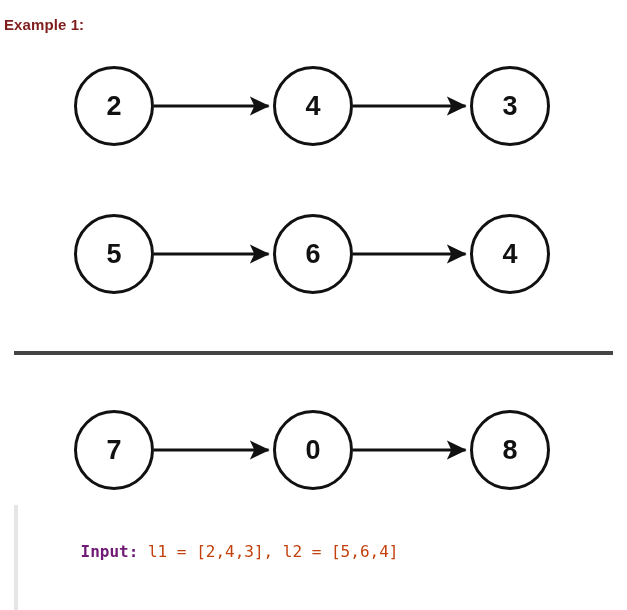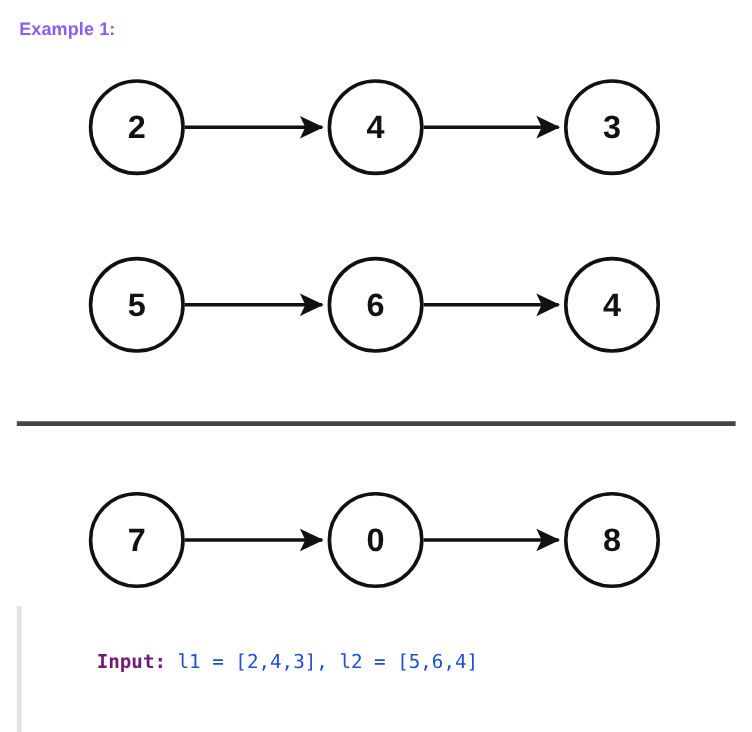--- a/index.html
+++ b/index.html
@@ -11,25 +11,25 @@
     width: 627px;
     height: 610px;
     position: relative;
     overflow: hidden;
     font-family: "Liberation Sans", sans-serif;
     -webkit-font-smoothing: antialiased;
   }
 
   #page-title {
     position: absolute;
-    left: 16px;
+    left: 4px;
     top: 16px;
     font-size: 15px;
     font-weight: bold;
-    color: #8b5cf6;
+    color: #7f1d1d;
     letter-spacing: 0.1px;
   }
 
   .diagram-area {
     position: absolute;
     left: 0;
     top: 0;
     width: 627px;
     height: 610px;
     pointer-events: none;
@@ -56,21 +56,21 @@
     font-family: "DejaVu Sans Mono", monospace;
     font-size: 16px;
     line-height: 27px;
     color: #8a8a8a;
     white-space: pre;
   }
   .code-label {
     font-weight: bold;
     color: #701a75;
   }
-  .code-value { color: #1d4ed8; }
+  .code-value { color: #c2410c; }
 </style>
 </head>
 <body>
 
 <div id="page-title">Example 1:</div>
 
 <div class="diagram-area">
   <svg width="627" height="610" viewBox="0 0 627 610" xmlns="http://www.w3.org/2000/svg">
     <defs>
       <marker id="arrowhead" markerWidth="7" markerHeight="7" refX="6.2" refY="3.5" orient="auto" markerUnits="strokeWidth">

